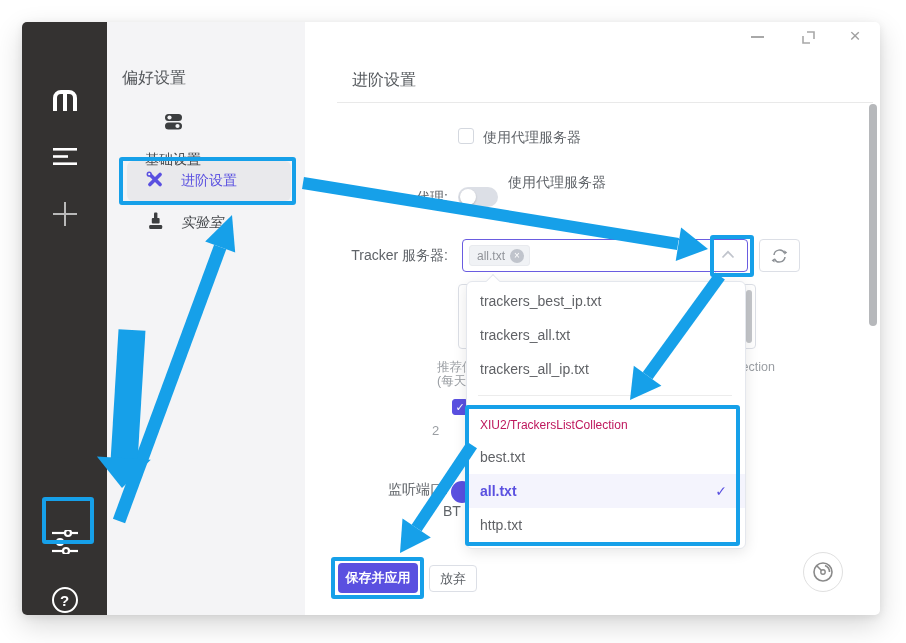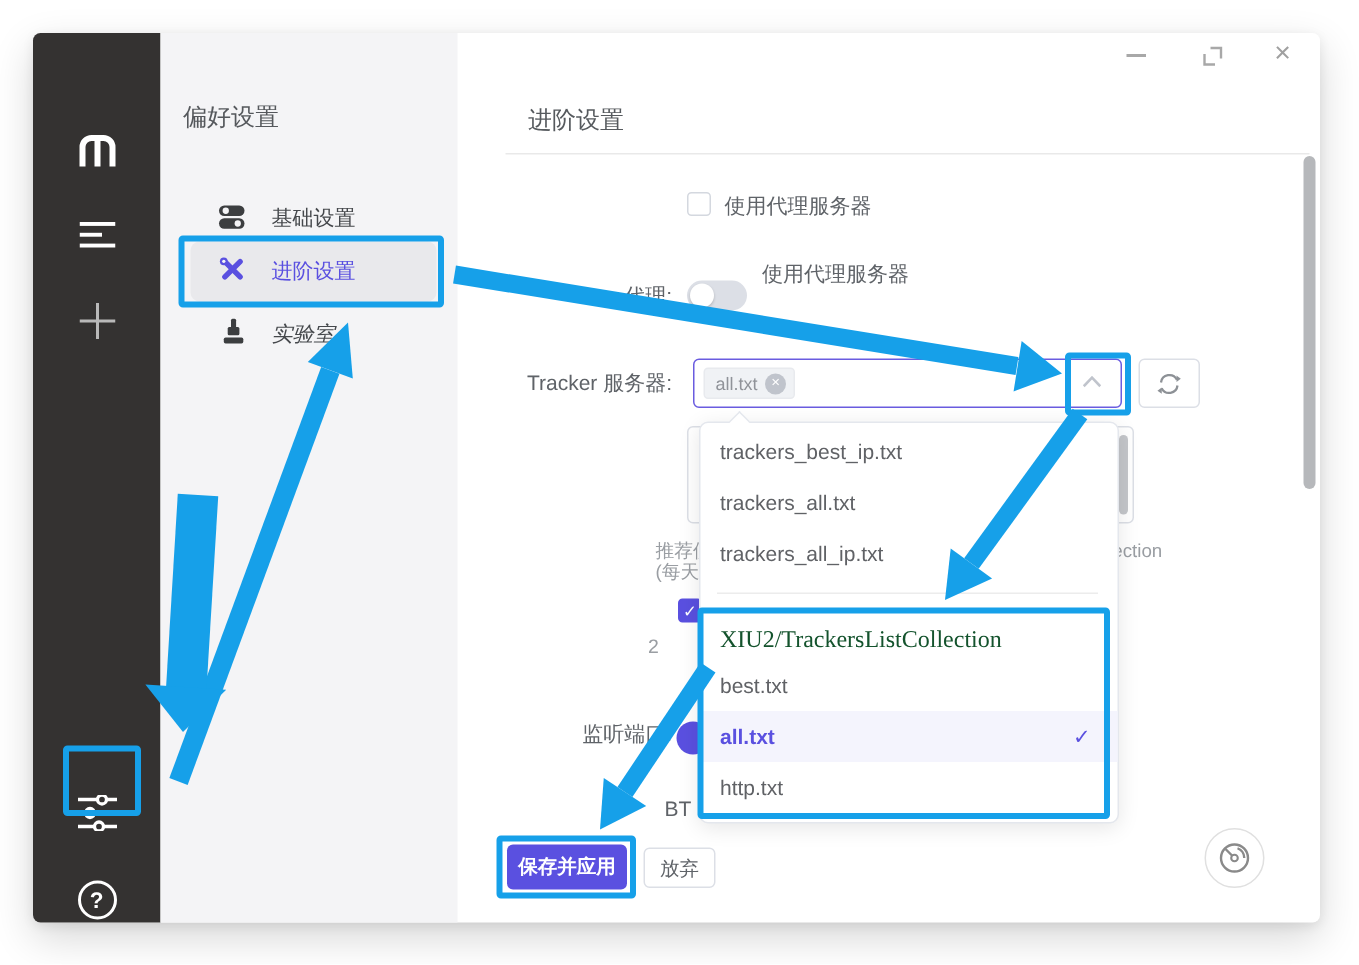--- a/index.html
+++ b/index.html
@@ -62,21 +62,21 @@
   .win-ctrl { position:absolute; color:#a0a0a0; display:flex; align-items:center; justify-content:center; }
 
   
   .dropdown { left:466px; top:281px; width:280px; height:268px; background:#fff; border:1px solid #e4e7ed;
               border-radius:6px; box-shadow:0 3px 14px rgba(0,0,0,.1); z-index:10; }
   .dd-notch { left:488px; top:276px; width:10px; height:10px; background:#fff; border-left:1px solid #e4e7ed;
               border-top:1px solid #e4e7ed; transform:rotate(45deg); z-index:11; }
   .dd-item { position:absolute; left:467px; width:278px; height:34px; display:flex; align-items:center;
              padding-left:13px; font-size:14px; color:#606266; z-index:12; }
   .dd-item.selected { background:#f4f4fd; color:#5a50e0; font-weight:bold; }
-  .dd-group { position:absolute; left:480px; font-size:16px; color:#14532d; z-index:12;font-family:Liberation Serif, serif; }
+  .dd-group { position:absolute; left:480px; font-size:12px; color:#be185d; z-index:12; }
   .dd-divider { position:absolute; left:478px; top:395px; width:254px; height:1px; background:#ececec; z-index:12; }
   .dd-check { margin-left:auto; margin-right:18px; color:#5a50e0; font-weight:bold; font-size:14px; }
 
   
   .anno-box { position:absolute; border:4px solid #16a0e9; border-radius:3px; z-index:25; }
   .anno-svg { position:absolute; left:0; top:0; z-index:30; pointer-events:none; }
 </style>
 </head>
 <body>
 
@@ -119,21 +119,21 @@
     <div class="side-ic" style="top:564px;height:28px;">
       <div style="width:26px;height:26px;border-radius:50%;border:2px solid #fff;color:#fff;font-size:15px;font-weight:bold;display:flex;align-items:center;justify-content:center;">?</div>
     </div>
   </div>
 
   <div class="abs nav-panel"></div>
   <div class="abs nav-title">偏好设置</div>
 
   <div class="abs nav-item-bg"></div>
 
-  <div class="nav-item" style="left:145px;top:135px;">
+  <div class="nav-item" style="left:145px;top:112px;flex-direction:column;">
     <span>
       <svg width="19" height="19" viewBox="0 0 19 19">
         <rect x="1" y="2" width="17" height="7" rx="3.5" fill="#3c3e40"></rect>
           <circle cx="5.5" cy="5.5" r="2.1" fill="#f4f4f6"></circle>
         <rect x="1" y="10.5" width="17" height="7" rx="3.5" fill="#3c3e40"></rect>
           <circle cx="13.5" cy="14" r="2.1" fill="#f4f4f6"></circle>
       </svg></span>
     <span>基础设置</span>
   </div>
 
@@ -208,21 +208,21 @@
   <div class="abs ta-thumb"></div>
   <div class="helper" style="left:437px;top:359px;">推荐使用 ngosang/trackerslist 或 XIU2/TrackersListCollection</div>
   <div class="helper" style="left:437px;top:373px;">(每天自动同步一次)</div>
   <div class="checkbox checked" style="left:452px;top:399px;">
     <span>✓</span>
   </div>
   <div class="helper" style="left:432px;top:423px;font-size:13px;">2</div>
 
   <div class="form-label" style="left:288px;top:481px;">监听端口:</div>
   <div class="abs port-dot"></div>
-  <div class="form-text" style="left:443px;top:531px;">BT</div>
+  <div class="form-text" style="left:443px;top:503px;">BT</div>
 
   <button class="abs save-btn">保存并应用</button>
   <button class="abs discard-btn">放弃</button>
 
   <div class="abs gauge-fab">
     <svg width="24" height="24" viewBox="0 0 24 24">
       <circle cx="12" cy="12" r="9" fill="none" stroke="#8a8a8a" stroke-width="1.6"></circle>
       <circle cx="12" cy="12" r="2.2" fill="none" stroke="#8a8a8a" stroke-width="1.4"></circle>
       <line x1="10.5" y1="10.5" x2="6" y2="6" stroke="#8a8a8a" stroke-width="1.6"></line>
       <path d="M14 5.5 A7 7 0 0 1 18.5 12" fill="none" stroke="#8a8a8a" stroke-width="1.6"></path>

